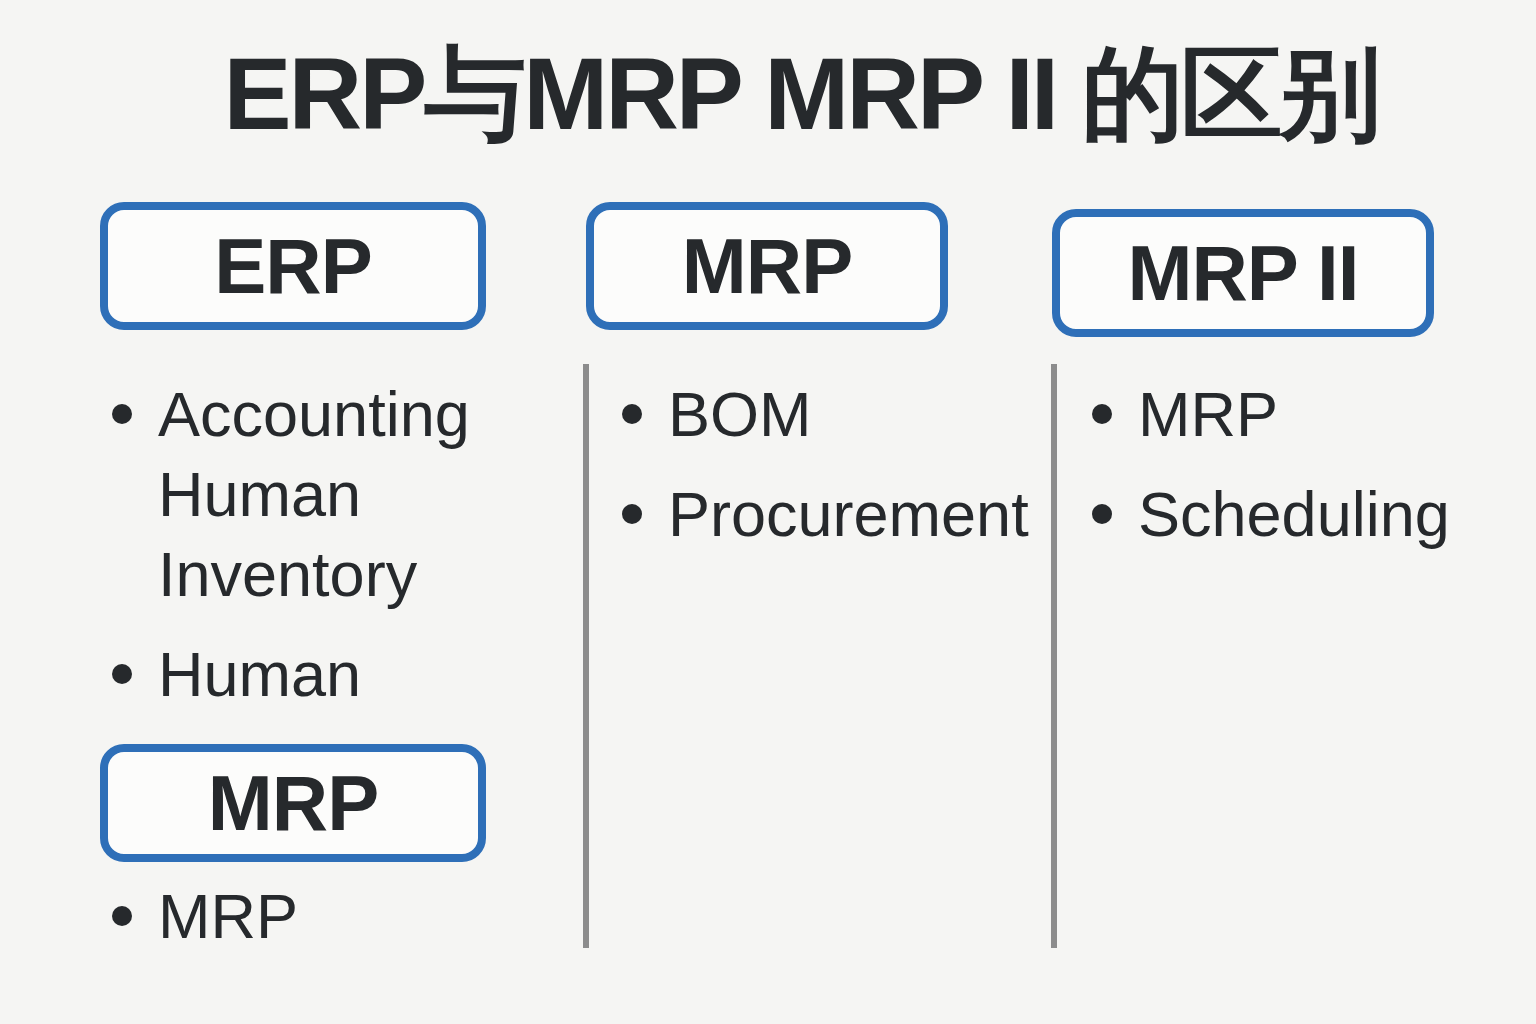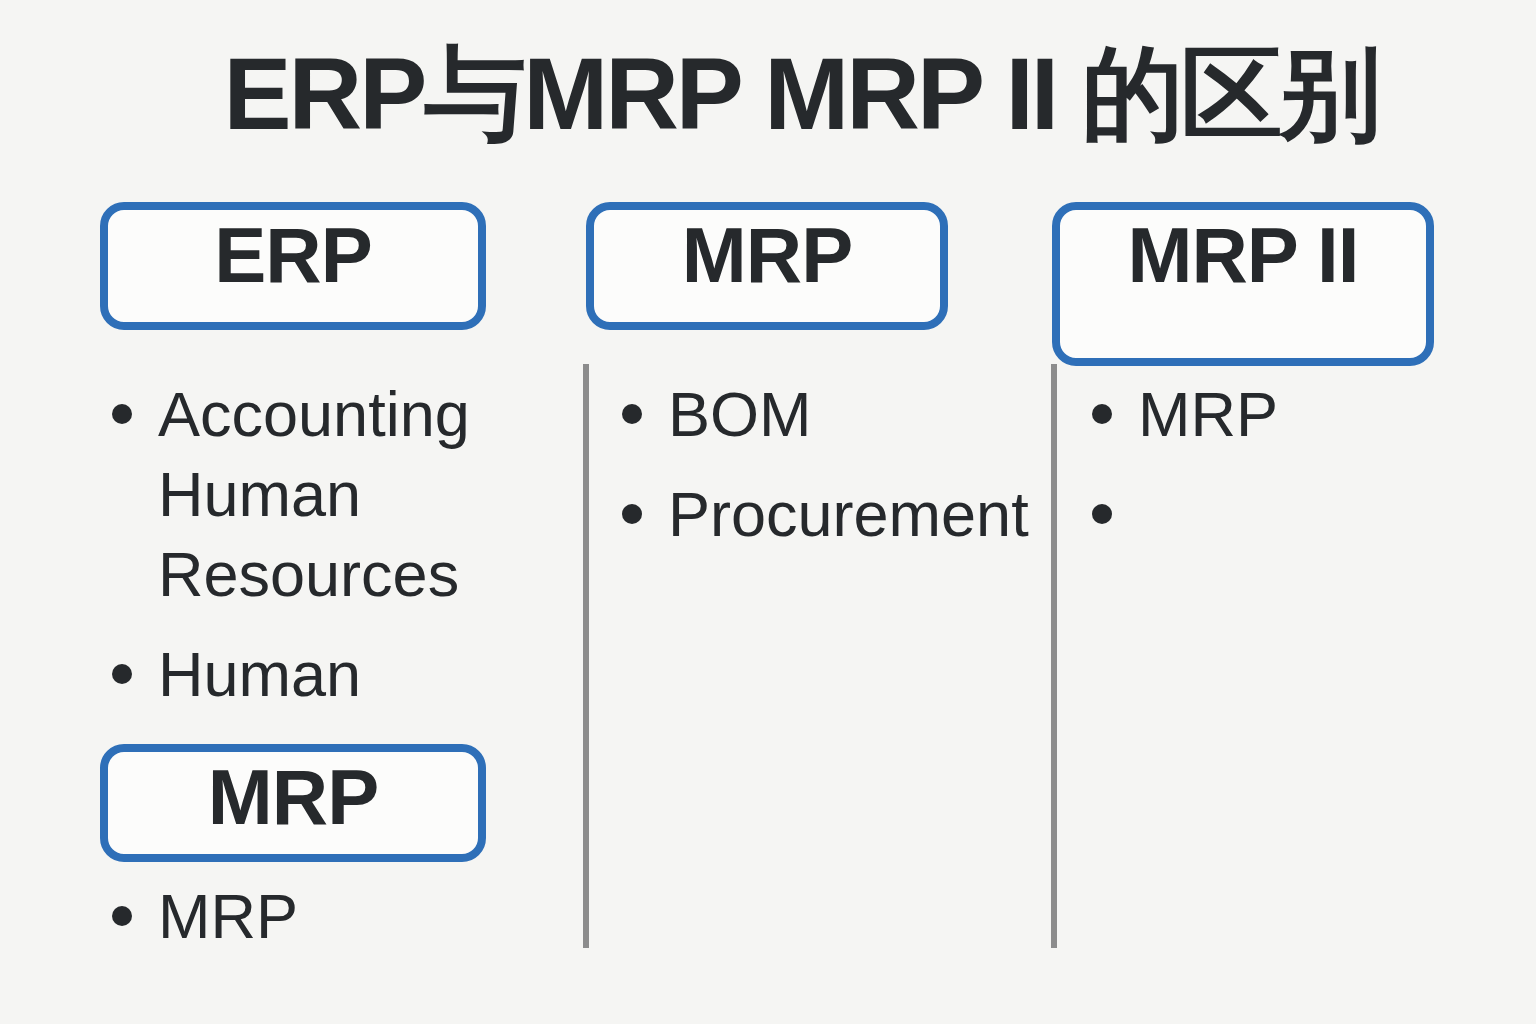--- a/index.html
+++ b/index.html
@@ -29,31 +29,31 @@
     white-space: nowrap;
     margin-left: 33px;
   }
   .box {
     position: absolute;
     box-sizing: border-box;
     border: 8px solid #2e6fb8;
     border-radius: 24px;
     background: #fcfcfb;
     display: flex;
-    align-items: flex-start;
+    align-items: center;
     justify-content: center;
     color: #26292c;
     font-weight: 700;
     font-size: 78px;
     letter-spacing: -1px;
     white-space: nowrap;
   }
   .box-erp        { left: 100px;  top: 202px; width: 386px; height: 128px; }
   .box-mrp-mid    { left: 586px;  top: 202px; width: 362px; height: 128px; }
-  .box-mrp2       { left: 1052px; top: 202px; width: 382px; height: 164px; }
+  .box-mrp2       { left: 1052px; top: 209px; width: 382px; height: 128px; }
   .box-mrp-sub    { left: 100px;  top: 744px; width: 386px; height: 118px; }
   .divider {
     position: absolute;
     top: 364px;
     width: 6px;
     height: 584px;
     background: #8c8c8c;
   }
   .divider-1 { left: 583px; }
   .divider-2 { left: 1051px; }
@@ -91,21 +91,21 @@
 <div class="canvas">
 
   <div class="title">ERP与MRP MRP II 的区别</div>
 
   <div class="box box-erp">
     <span>ERP</span>
   </div>
   <ul class="list list-erp">
     <li>
       <span class="dot"></span>
-      <span class="li-text">Accounting Human Resources</span>
+      <span class="li-text">Accounting Human Inventory</span>
     </li>
     <li>
       <span class="dot"></span>
       <span class="li-text">Human</span>
     </li>
   </ul>
   <div class="box box-mrp-sub">
     <span>MRP</span>
   </div>
   <ul class="list list-sub">
@@ -136,16 +136,17 @@
   <div class="box box-mrp2">
     <span>MRP II</span>
   </div>
   <ul class="list list-right">
     <li>
       <span class="dot"></span>
       <span class="li-text">MRP</span>
     </li>
     <li>
       <span class="dot"></span>
+      <span class="li-text">Scheduling</span>
     </li>
   </ul>
 
 </div>
 
 </body></html>

